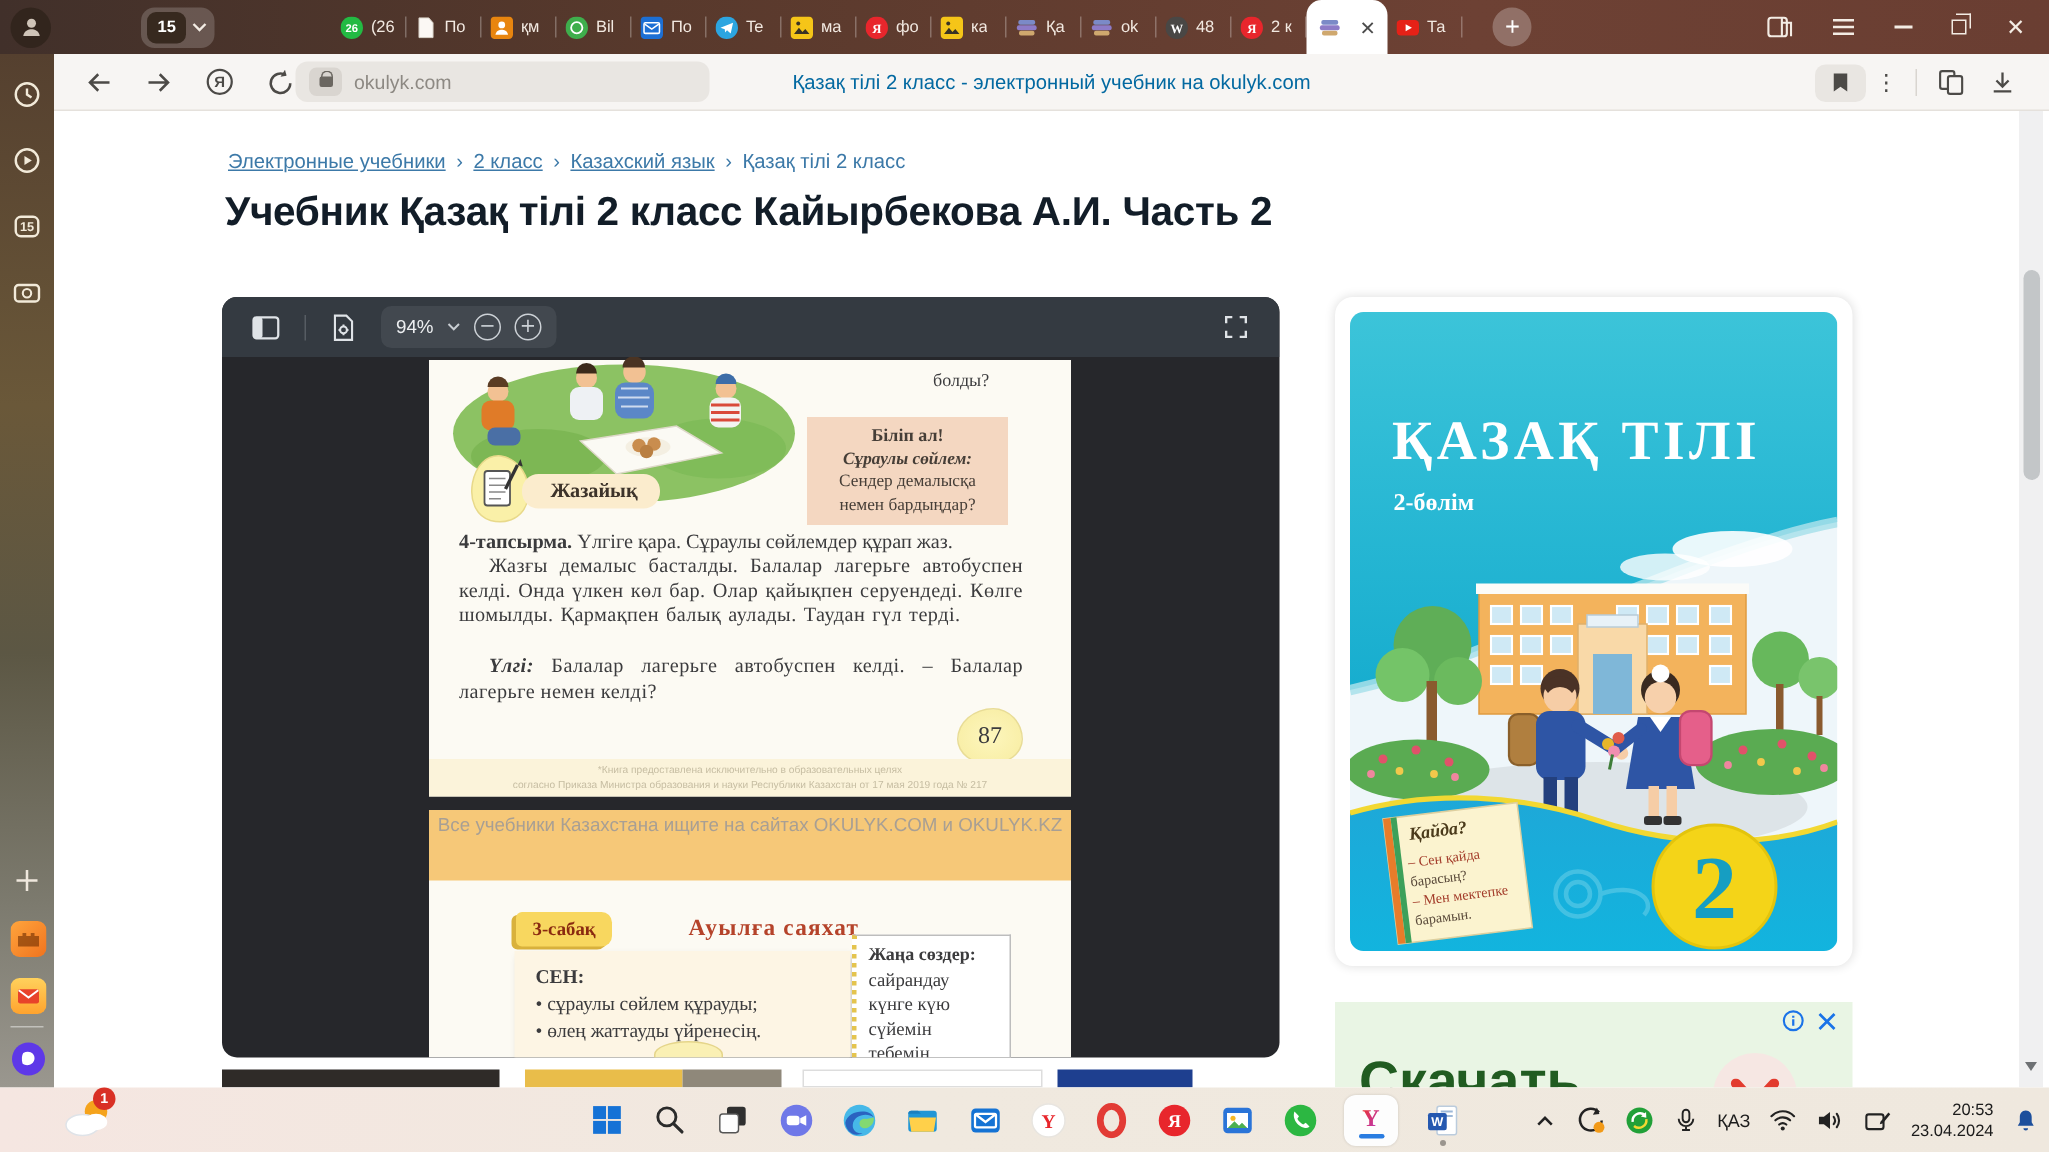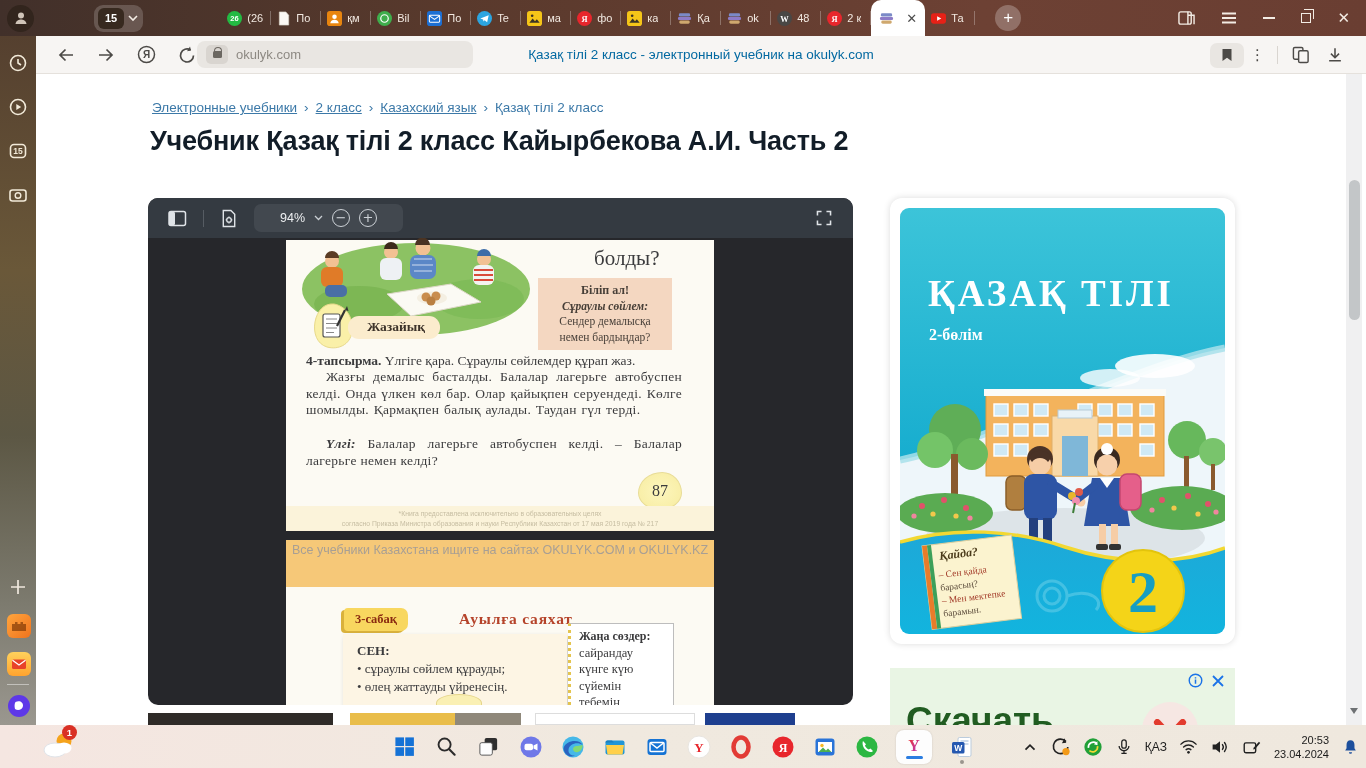--- a/index.html
+++ b/index.html
@@ -60,28 +60,28 @@
   #content{position:absolute;left:36px;top:74px;width:1330px;height:651px;background:#fff;overflow:hidden}
   .crumbs{position:absolute;left:116px;top:26px;font-size:13.5px;color:#3c79a8;white-space:nowrap}
   .crumbs a{color:#3c79a8;text-decoration:underline;cursor:pointer}
   .crumbs .sep{margin:0 7px;text-decoration:none}
   h1{position:absolute;left:114px;top:52px;font-size:27px;font-weight:700;color:#121d28;letter-spacing:-.2px}
 
   
   #pdf{position:absolute;left:112px;top:124px;width:705px;height:507px;border-radius:10px;overflow:hidden;background:#26272b}
   .pdfbar{height:40px;background:#343a41;display:flex;align-items:center}
   .pdiv{width:1px;height:17px;background:#565c63;margin:0 16px}
-  .zoomgrp{margin-left:16px;height:28px;background:#42484f;border-radius:7px;display:flex;align-items:center;gap:9px;padding:0 26px}
+  .zoomgrp{margin-left:16px;height:28px;background:#42484f;border-radius:7px;display:flex;align-items:center;gap:9px;padding:0 10px}
   .zoomtxt{color:#edeff1;font-size:12.5px}
   .zcirc{width:18px;height:18px;border:1.6px solid #ccd1d6;border-radius:50%;color:#ccd1d6;
     font:400 13px/15px "DejaVu Sans",sans-serif;text-align:center}
   .pdfcanvas{position:absolute;left:0;top:40px;right:0;bottom:0;overflow:hidden}
   .page{position:absolute;left:138px;width:428px;background:#fcfaf3}
   .serif{font-family:"Liberation Serif","DejaVu Serif",serif;color:#3b3b3d}
-  .p1frag{position:absolute;left:308px;top:6px;font-size:21px}
+  .p1frag{position:absolute;left:336px;top:6px;font-size:12px}
   .kbox{position:absolute;left:252px;top:38px;width:134px;background:#f4d7c1;padding:5px 4px;
     text-align:center;font-size:11.5px;line-height:15.5px;color:#463e37}
   .jazlbl{position:absolute;left:62px;top:76px;background:#fbeccd;border-radius:11px;
     padding:3px 15px 4px 19px;font-weight:700;font-size:13.5px;color:#3d332a}
   .task{position:absolute;left:20px;top:113px;width:392px;font-size:13.5px;white-space:nowrap}
   .para{position:absolute;left:20px;top:129px;width:376px;font-size:13.5px;line-height:16.5px;
     text-align:justify;text-indent:20px;letter-spacing:.3px;word-spacing:1px}
   .ulgi{position:absolute;left:20px;top:196px;width:376px;font-size:13.5px;line-height:16.5px;
     text-align:justify;text-indent:20px;letter-spacing:.3px}
   .pnum{position:absolute;left:352px;top:232px;width:44px;height:38px;background:radial-gradient(#fdf6bd,#f7ecA0);

